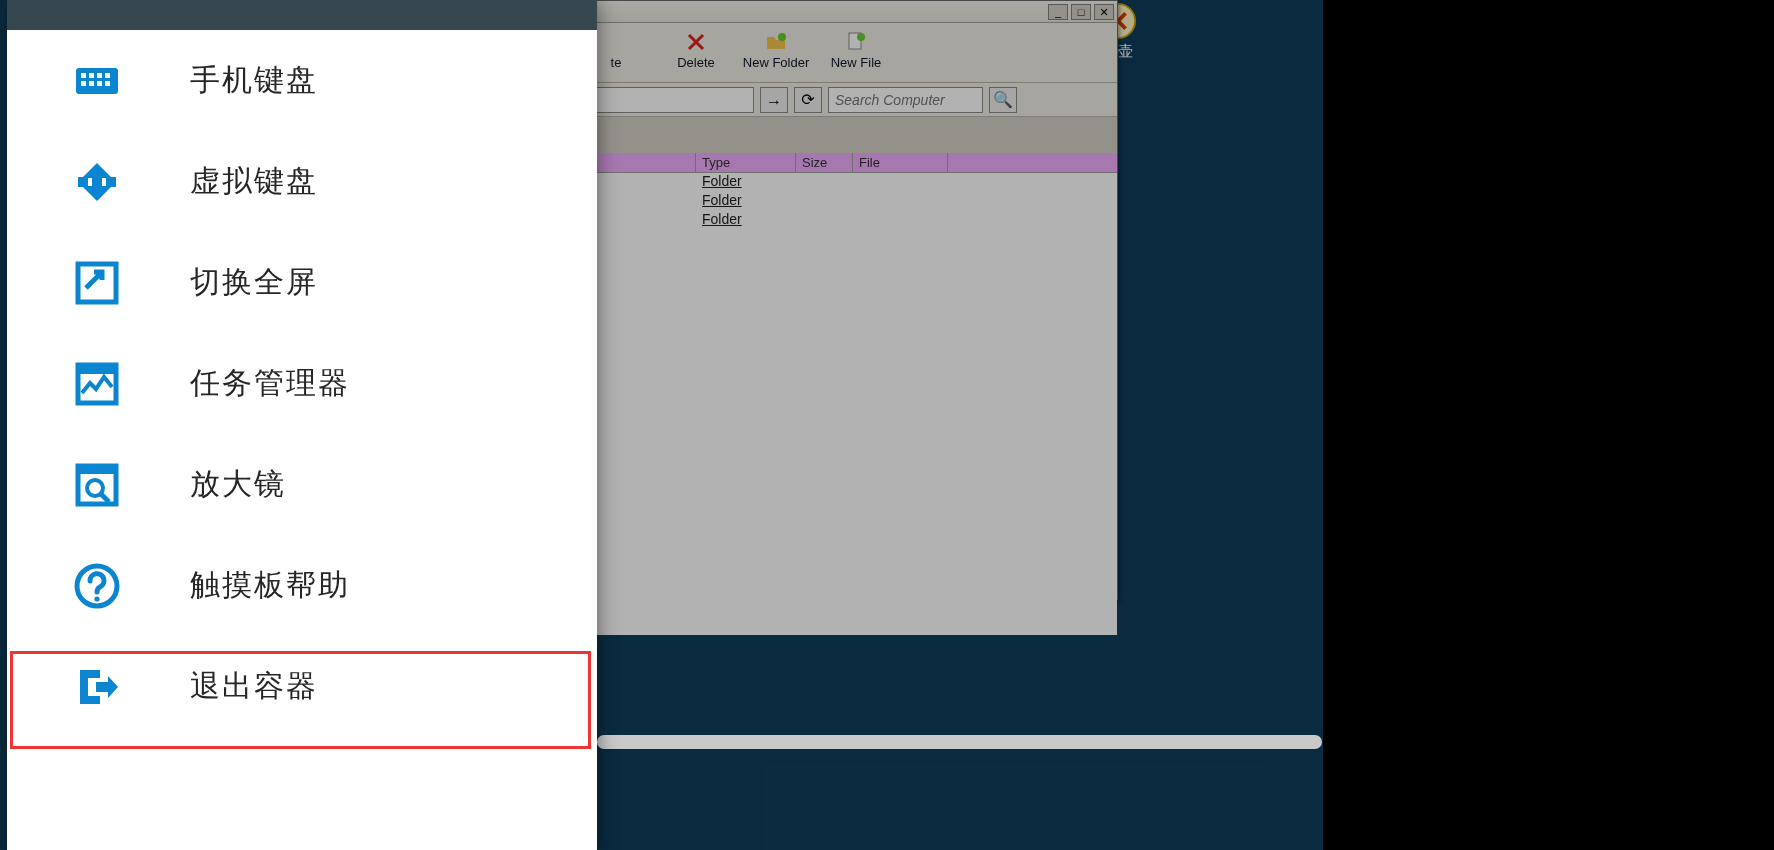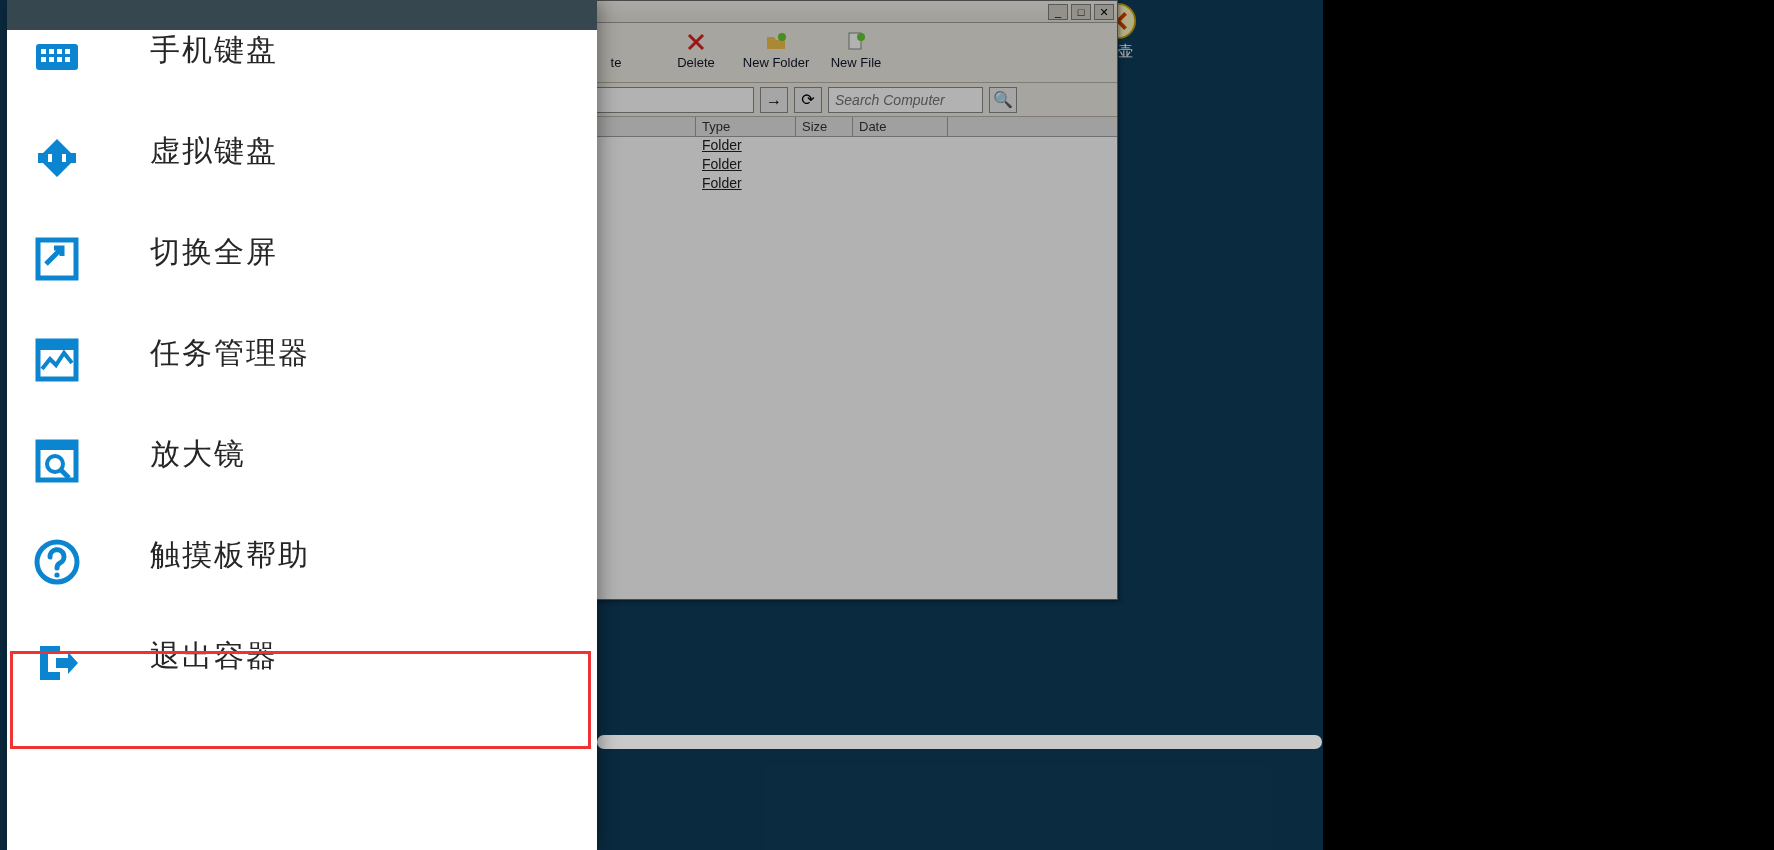--- a/index.html
+++ b/index.html
@@ -26,31 +26,31 @@
 #fm .toolbar{ height:60px; background:#efece4; display:flex; align-items:center; border-bottom:1px solid #b8b4a8;}
 #fm .tbtn{ width:80px; height:56px; text-align:center; font-size:13px; color:#0f172a; padding-top:6px;}
 #fm .tbtn .ti{ width:22px; height:22px; margin:0 auto 2px; }
 #fm .addrrow{ height:34px; background:#efece4; display:flex; align-items:center; gap:6px; padding:0 8px;
               border-bottom:1px solid #b8b4a8;}
 #fm .addr{ flex:0 0 520px; height:26px; border:1px solid #8a8a8a; background:#fff; }
 #fm .ibtn{ width:28px; height:26px; border:1px solid #8a8a8a; background:#eee; text-align:center;
            font:16px/24px sans-serif; cursor:pointer;}
 #fm .search{ width:155px; height:26px; border:1px solid #8a8a8a; padding:0 6px; font-size:14px; color:#737373;
              font-style:italic; background:#fff; }
-#fm .hdr{ height:20px; background:#e5e5e5; display:flex; border-bottom:1px solid #a0a0a0; font-size:13px;}
+#fm .hdr{ height:20px; background:#f0abfc; display:flex; border-bottom:1px solid #a0a0a0; font-size:13px;margin-top:36px;}
 #fm .hc{ border-right:1px solid #a0a0a0; padding:2px 6px; color:#333;}
 #fm .body{ flex:1; background:#fff; height:462px; overflow:auto;}
 #fm .row{ display:flex; font-size:14px; height:19px; color:#222;}
 #fm .cell{ padding:0 6px;text-decoration:underline; }
 
 
 #panel{ position:absolute; left:7px; top:0; width:590px; height:850px; background:#fff;
         box-shadow:2px 0 18px rgba(0,0,0,.4);}
 #panel .topbar{ height:30px; background:#36474f; }
-#panel .item{ height:101px; display:flex; padding-left:23px; cursor:pointer; }
+#panel .item{ height:101px; display:flex; align-items:center; padding-left:23px; cursor:pointer;margin-left:40px; }
 #panel .item .ic{ width:54px; height:54px; display:flex; align-items:center; justify-content:center; }
 #panel .item .ic svg{ width:50px; height:50px; fill:#0c85d0; }
 #panel .item .txt{ font-size:30px; font-weight:500; color:#262626; margin-left:66px; letter-spacing:2px;}
 #panel .hl{ position:absolute; left:3px; top:651px; width:581px; height:98px; border:3px solid #e33; pointer-events:none;}
 
 
 #scrub{ position:absolute; left:597px; top:735px; width:725px; height:14px; background:#c9c9c9; border-radius:7px;}
 
 
 #rblack{ position:absolute; left:1323px; top:0; width:451px; height:850px; background:#000;}
@@ -113,21 +113,21 @@
       <input class="addr" value="" style="">
       <div class="ibtn">→</div>
       <div class="ibtn">⟳</div>
       <input class="search" placeholder="Search Computer" style="">
       <div class="ibtn">🔍</div>
     </div>
     <div class="hdr">
       <div class="hc" style="width:470px"></div>
       <div class="hc" style="width:100px">Type</div>
       <div class="hc" style="width:57px">Size</div>
-      <div class="hc" style="width:95px">Date</div>
+      <div class="hc" style="width:95px">File</div>
     </div>
     <div class="body" id="fmbody">
         <div class="row">
           <div class="cell" style="width:470px"></div>
           <div class="cell" style="width:100px">Folder</div>
           <div class="cell" style="width:57px"></div>
           <div class="cell" style="width:95px"></div>
         </div>
         <div class="row">
           <div class="cell" style="width:470px"></div>

